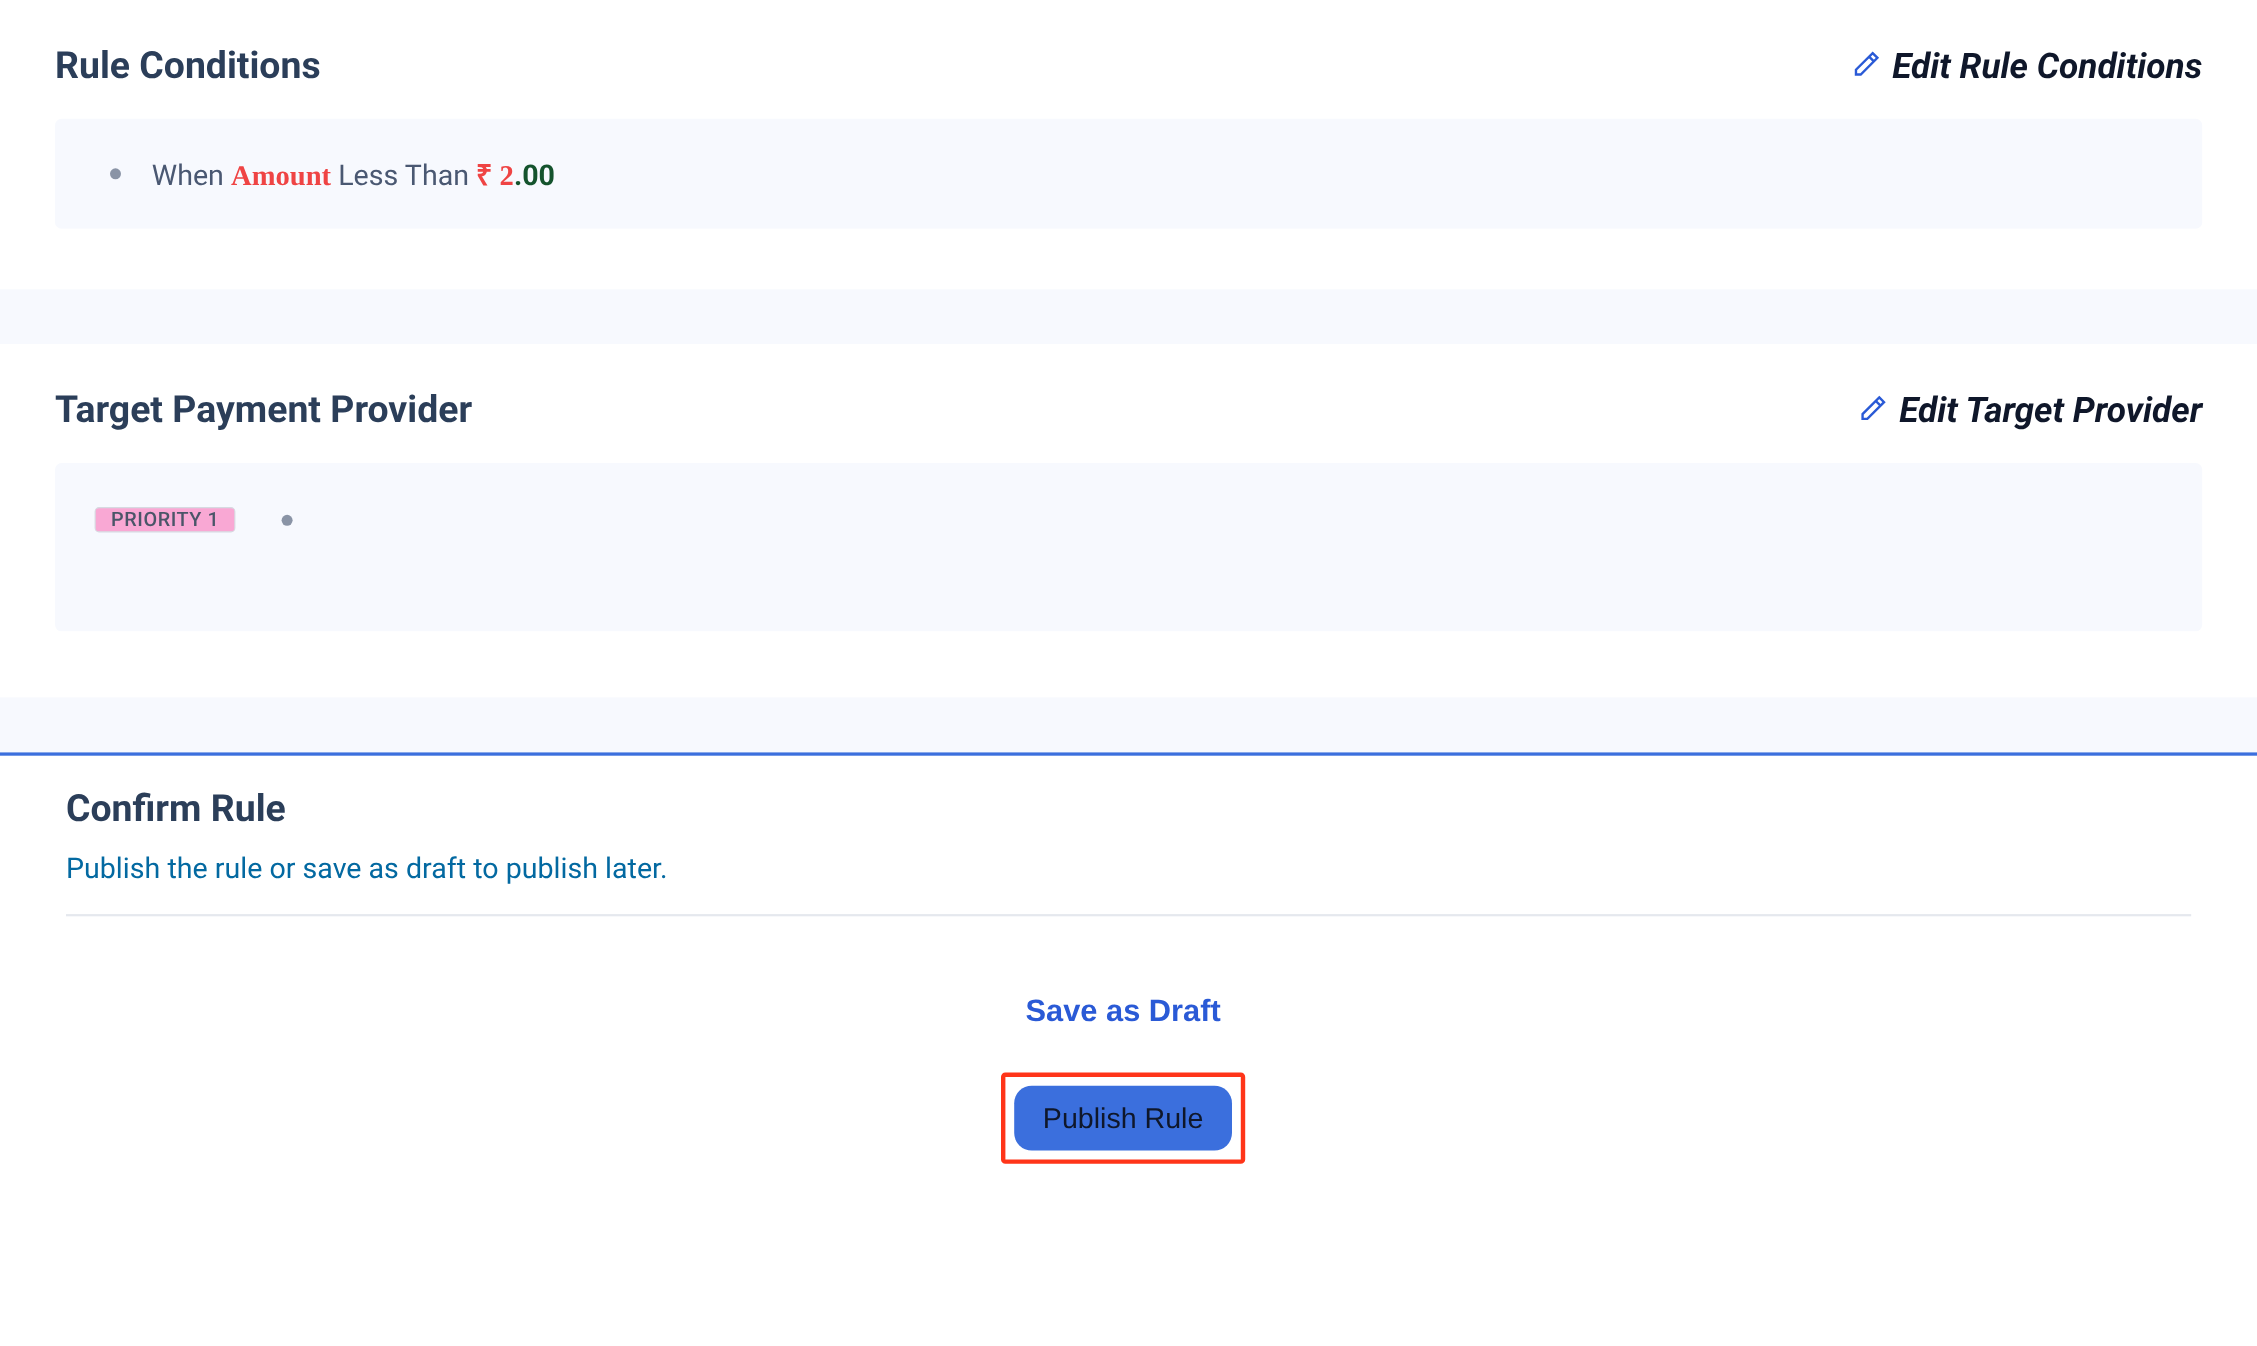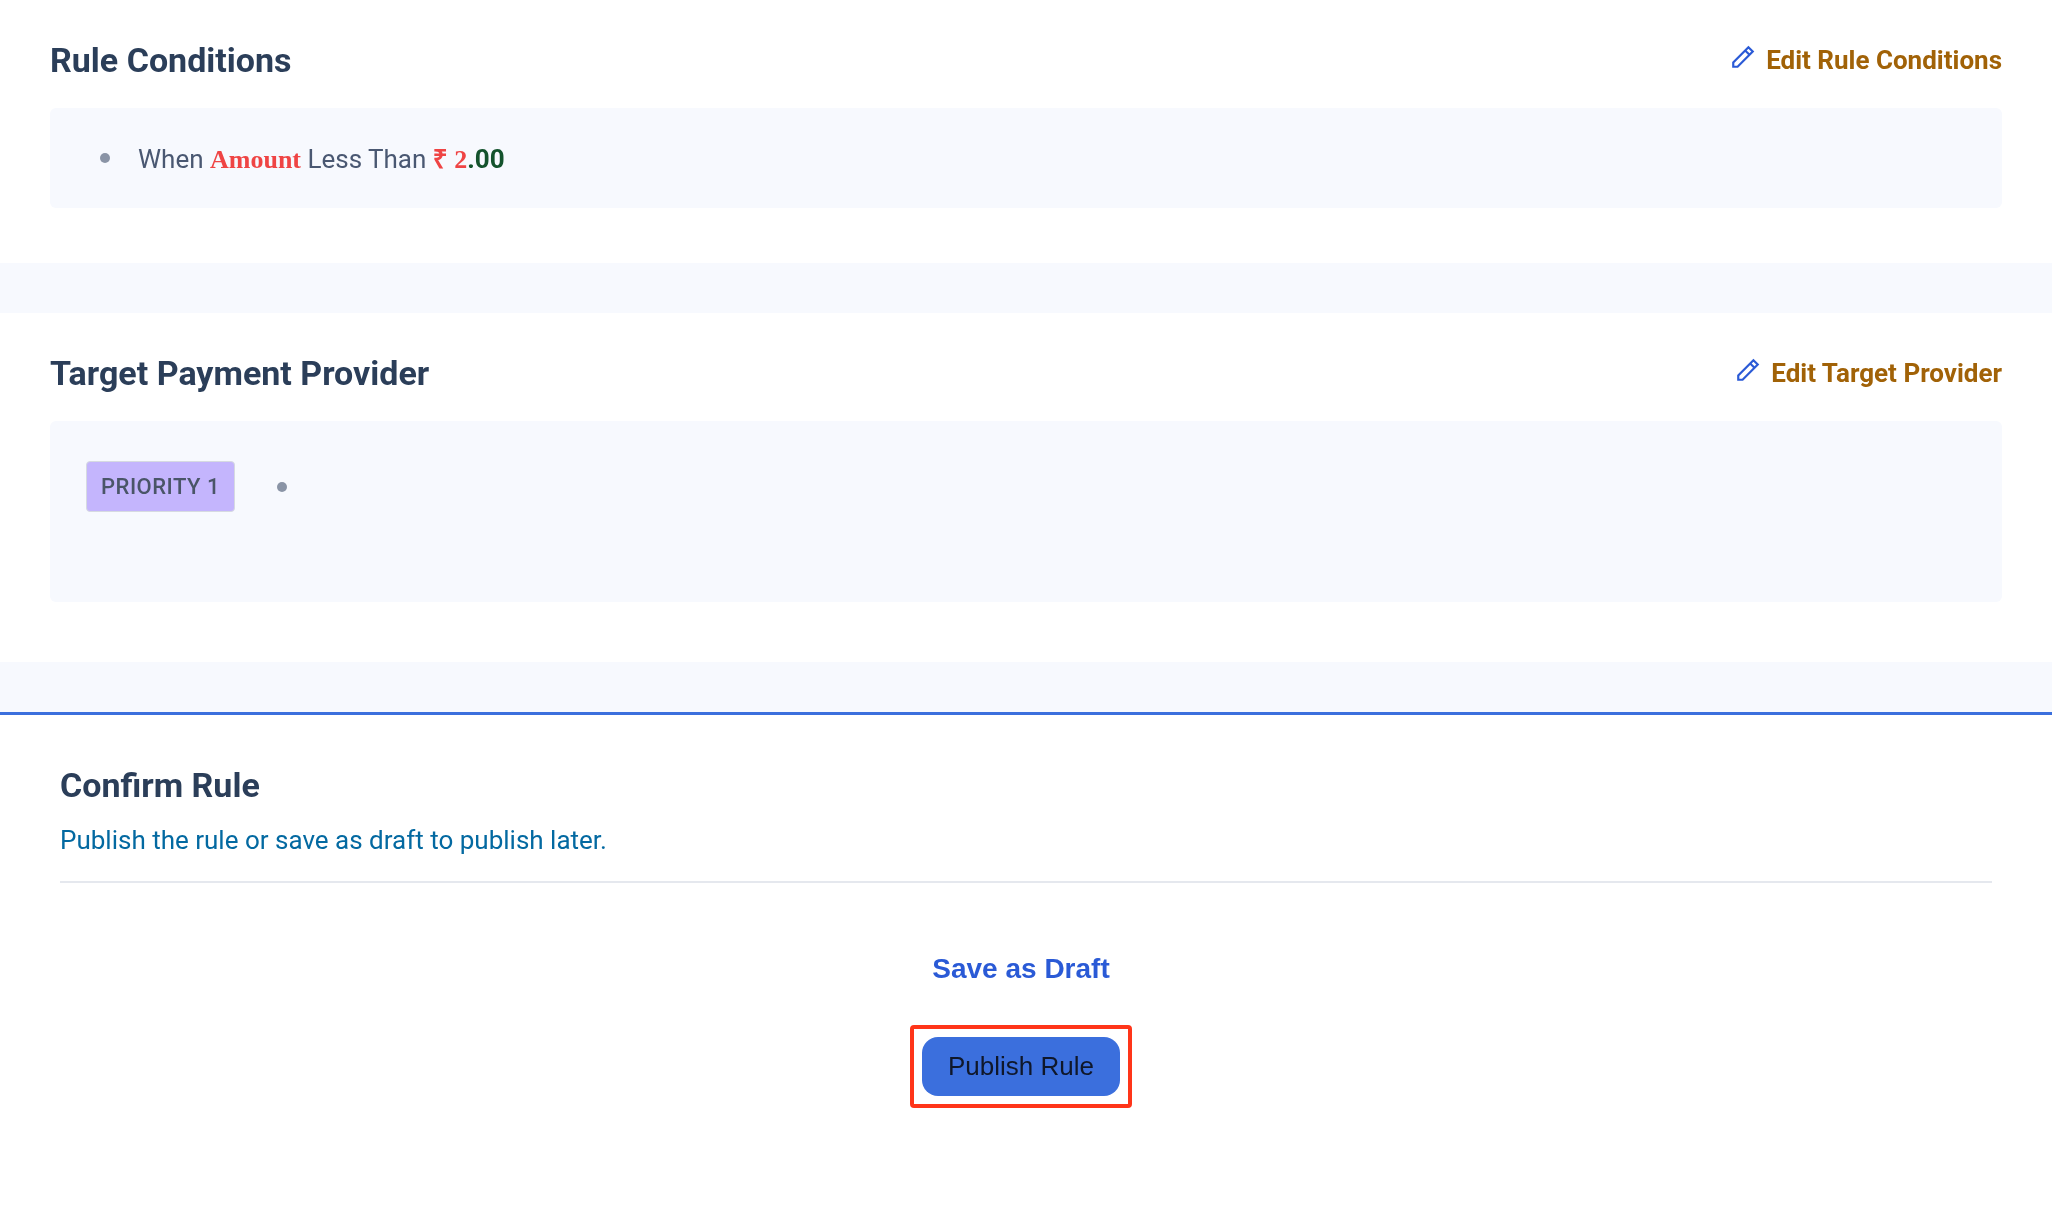--- a/index.html
+++ b/index.html
@@ -29,25 +29,26 @@
   }
   .section-title {
     font-size: 34px;
     font-weight: 700;
     color: #2b3e59;
   }
   .edit-link {
     display: inline-flex;
     align-items: center;
     gap: 10px;
-    color: #a16207;
-    font-size: 26px;
+    color: #0f172a;
+    font-size: 32px;
     font-weight: 700;
     cursor: pointer;
     text-decoration: none;
+    font-style: italic;
   }
   .edit-link svg {
     width: 26px;
     height: 26px;
     stroke: #2a5ad6;
     fill: none;
     stroke-width: 2;
   }
 
   .panel {
@@ -79,41 +80,41 @@
     border-radius: 6px;
     padding: 40px 36px 90px 36px;
   }
   .provider-row {
     display: flex;
     align-items: center;
     font-size: 26px;
     color: #4a5872;
   }
   .priority-badge {
-    background: #c4b5fd;
+    background: #f9a8d4;
     border: 1px solid #d6dae1;
-    padding: 12px 14px;
+    padding: 0 14px;
     border-radius: 4px;
-    font-size: 22px;
+    font-size: 18px;
     letter-spacing: 0.5px;
     color: #4a5568;
     font-weight: 500;
     margin-right: 42px;
   }
 
   .gap-band {
     height: 50px;
     background: #f7f9fe;
     width: 100%;
   }
 
   .confirm-section {
     border-top: 3px solid #3b6fdd;
     background: #ffffff;
-    padding: 50px 60px 60px 60px;
+    padding: 28px 60px 60px 60px;
   }
   .confirm-title {
     font-size: 34px;
     font-weight: 700;
     color: #2b3e59;
     margin-bottom: 20px;
   }
   .confirm-desc {
     font-size: 26px;
     color: #0369a1;

